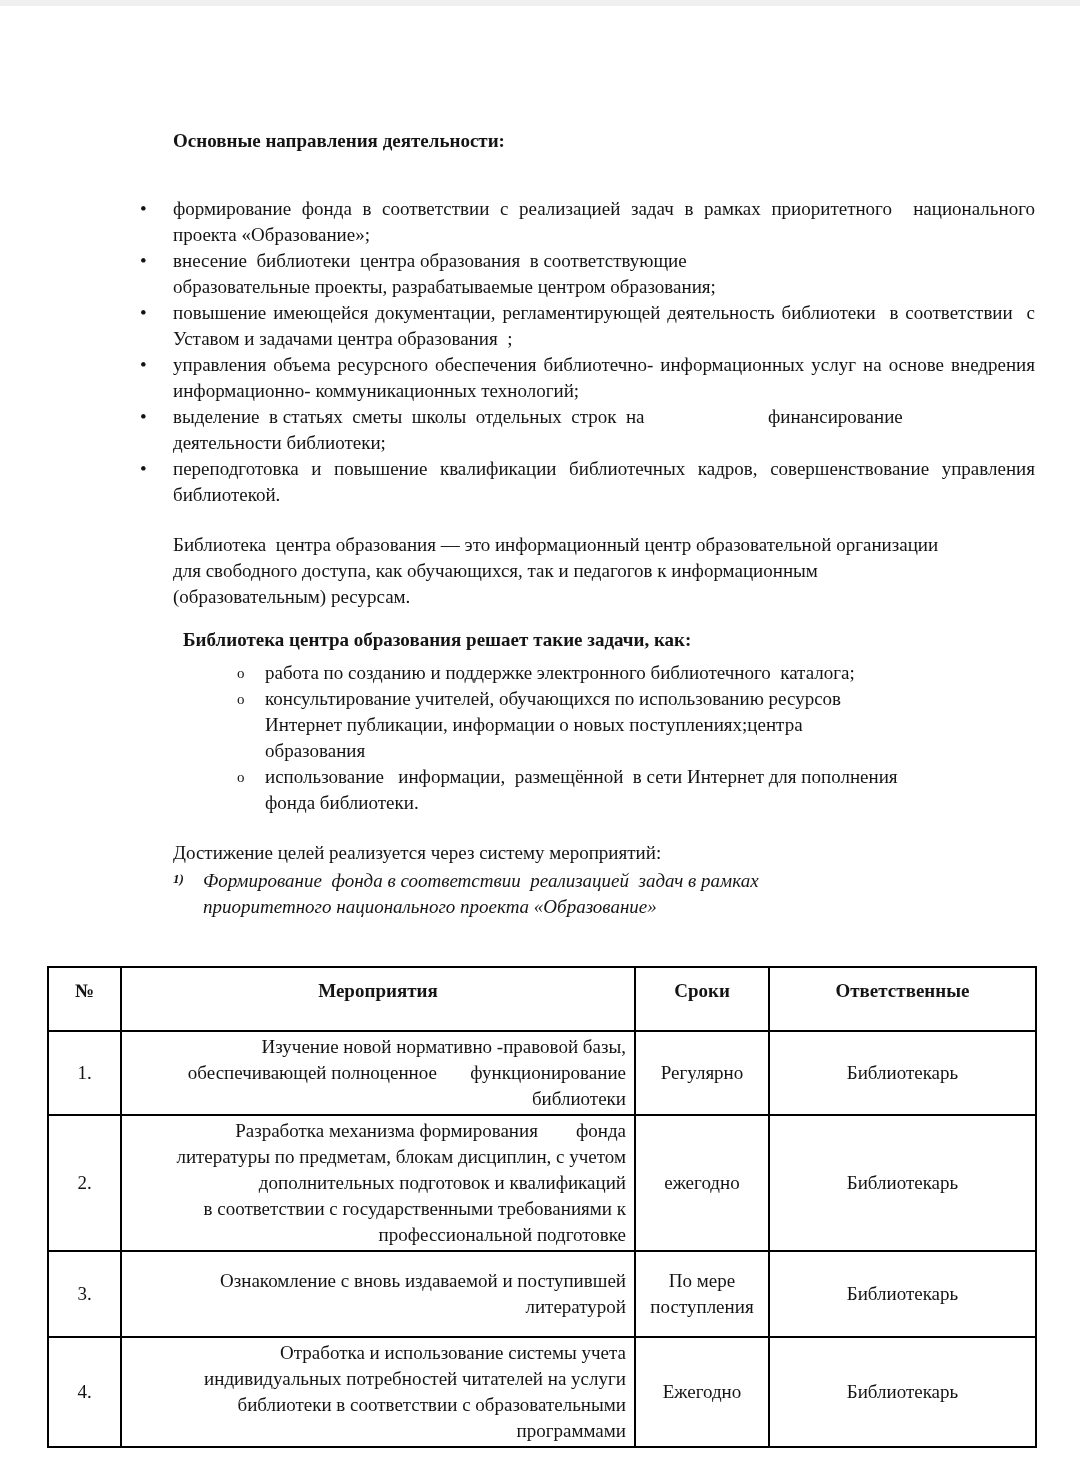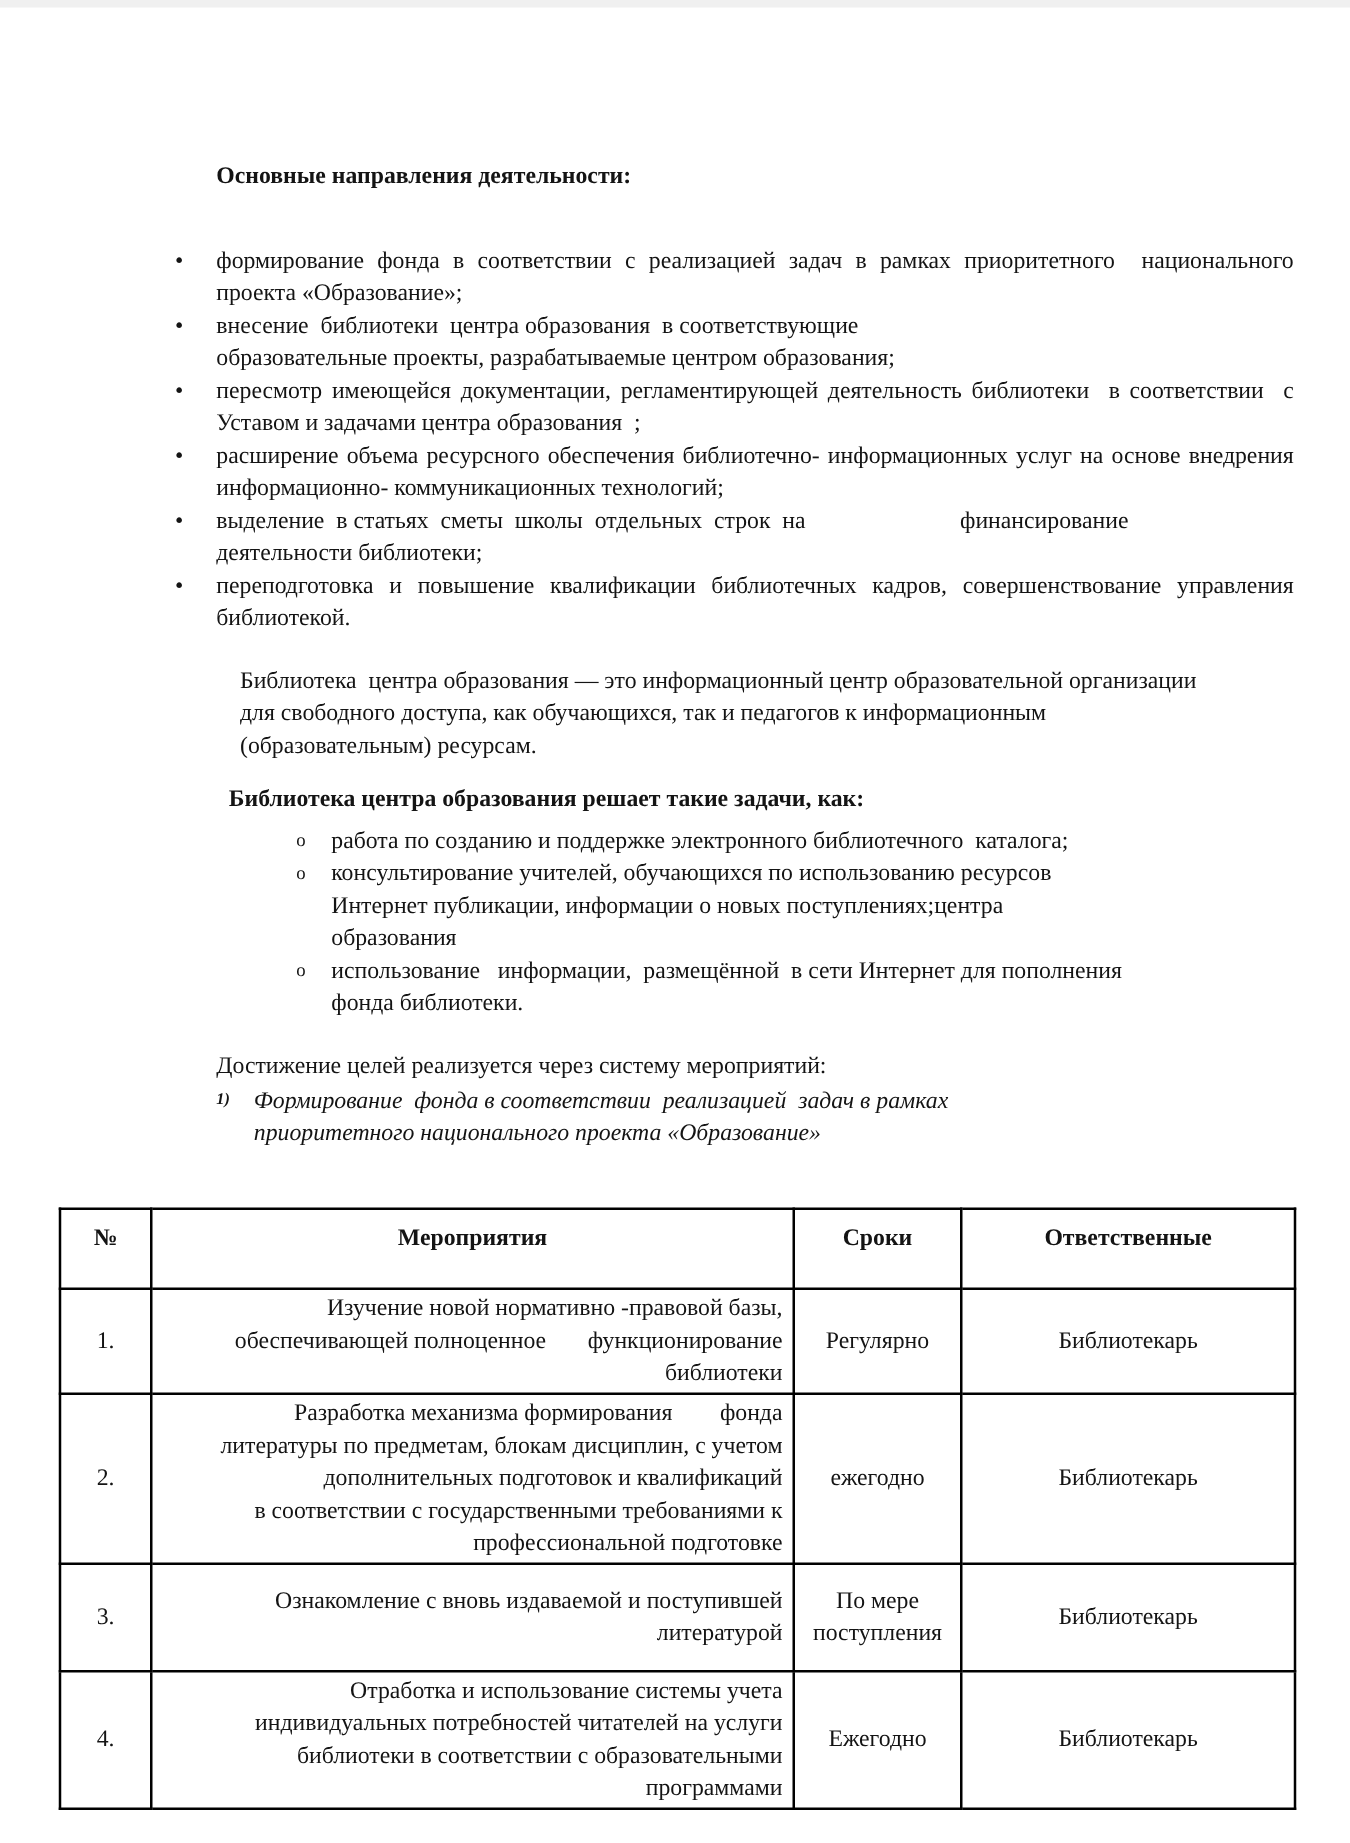--- a/index.html
+++ b/index.html
@@ -44,21 +44,21 @@
   .bmark {
     flex: 0 0 33px;
     width: 33px;
   }
   .jtext {
     flex: 1;
     white-space: pre-wrap;
     text-align: justify;
   }
   .para {
-    margin: 24px 0 0 52px;
+    margin: 24px 0 0 33px;
     max-width: 866px;
     white-space: pre-wrap;
   }
   .h2 {
     margin: 17px 0 0 43px;
     font-weight: 700;
   }
   ul.sub {
     list-style: none;
     margin: 7px 0 0 97px;
@@ -146,25 +146,25 @@
         <span class="bmark">•</span>
         <span class="jtext">формирование фонда в соответствии с реализацией задач в рамках приоритетного  национального  проекта «Образование»;</span>
       </li>
       <li>
         <span class="bmark">•</span>
         <span class="jtext">внесение  библиотеки  центра образования  в соответствующие
 образовательные проекты, разрабатываемые центром образования;</span>
       </li>
       <li>
         <span class="bmark">•</span>
-        <span class="jtext">пересмотр имеющейся документации, регламентирующей деятельность библиотеки  в соответствии  с Уставом и задачами центра образования  ;</span>
-      </li>
-      <li>
-        <span class="bmark">•</span>
-        <span class="jtext">расширение объема ресурсного обеспечения библиотечно- информационных услуг на основе внедрения  информационно- коммуникационных технологий;</span>
+        <span class="jtext">повышение имеющейся документации, регламентирующей деятельность библиотеки  в соответствии  с Уставом и задачами центра образования  ;</span>
+      </li>
+      <li>
+        <span class="bmark">•</span>
+        <span class="jtext">управления объема ресурсного обеспечения библиотечно- информационных услуг на основе внедрения  информационно- коммуникационных технологий;</span>
       </li>
       <li>
         <span class="bmark">•</span>
         <span class="jtext">выделение  в статьях  сметы  школы  отдельных  строк  на                          финансирование
 деятельности библиотеки;</span>
       </li>
       <li>
         <span class="bmark">•</span>
         <span class="jtext">переподготовка и повышение квалификации библиотечных кадров, совершенствование управления библиотекой.</span>
       </li>

